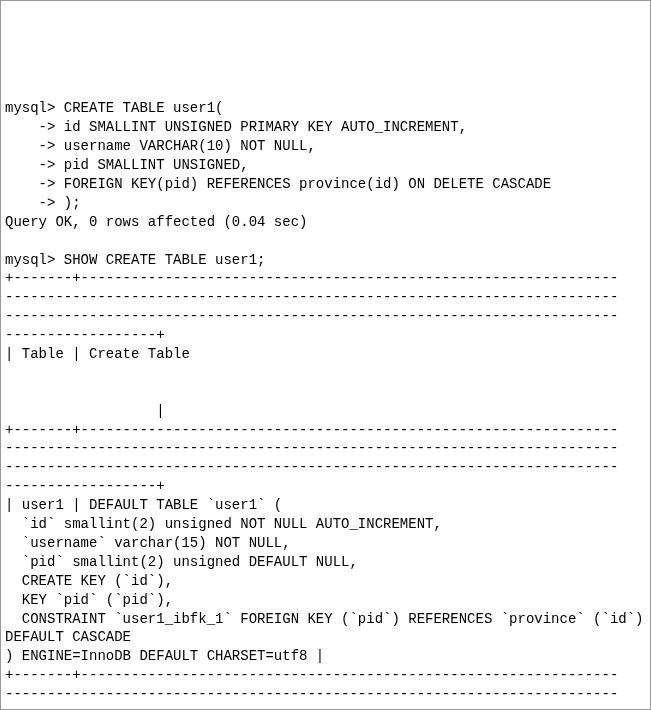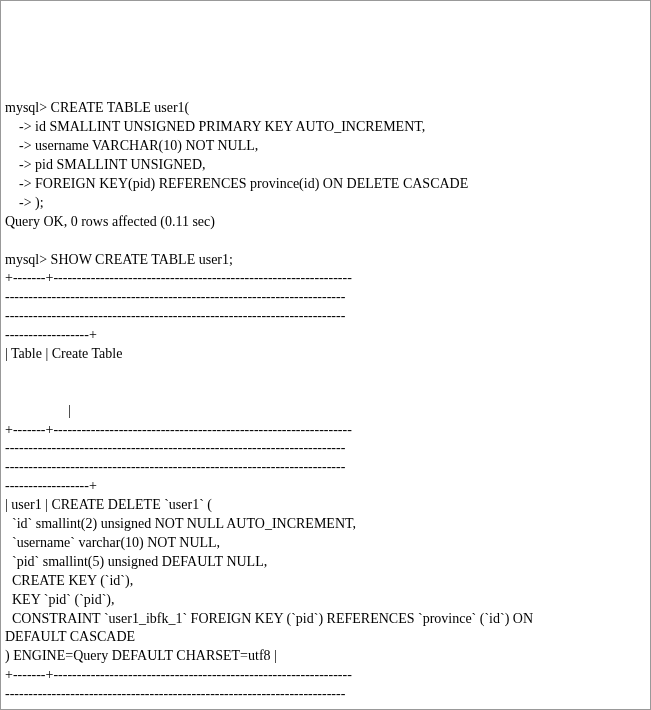--- a/index.html
+++ b/index.html
@@ -1,19 +1,18 @@
 <!DOCTYPE html>
 <html><head>
   <meta charset="utf-8">
   <style>
     * {
       margin: 0;
       padding: 0;
       box-sizing: border-box;
-      font-family: Liberation Serif, serif;
     }
     body {
       font-family: "Courier New", monospace;
       font-size: 14px;
       background: #ffffff;
       color: #000000;
       white-space: pre;
       padding: 4px;
       border: 1px solid #999;
       width: 651px;
@@ -30,44 +29,44 @@
 
 
 
 <div class="terminal-output">
 <span>mysql&gt; CREATE TABLE user1(</span>
 <span>    -&gt; id SMALLINT UNSIGNED PRIMARY KEY AUTO_INCREMENT,</span>
 <span>    -&gt; username VARCHAR(10) NOT NULL,</span>
 <span>    -&gt; pid SMALLINT UNSIGNED,</span>
 <span>    -&gt; FOREIGN KEY(pid) REFERENCES province(id) ON DELETE CASCADE</span>
 <span>    -&gt; );</span>
-<span>Query OK, 0 rows affected (0.11 sec)</span>
+<span>Query OK, 0 rows affected (0.04 sec)</span>
 <span></span>
 <span>mysql&gt; SHOW CREATE TABLE user1;</span>
 <span>+-------+----------------------------------------------------------------</span>
 <span>-------------------------------------------------------------------------</span>
 <span>-------------------------------------------------------------------------</span>
 <span>------------------+</span>
 <span>| Table | Create Table</span>
 <span></span>
 <span></span>
 <span>                  |</span>
 <span>+-------+----------------------------------------------------------------</span>
 <span>-------------------------------------------------------------------------</span>
 <span>-------------------------------------------------------------------------</span>
 <span>------------------+</span>
-<span>| user1 | CREATE DELETE `user1` (</span>
+<span>| user1 | DEFAULT TABLE `user1` (</span>
 <span>  `id` smallint(2) unsigned NOT NULL AUTO_INCREMENT,</span>
-<span>  `username` varchar(10) NOT NULL,</span>
-<span>  `pid` smallint(5) unsigned DEFAULT NULL,</span>
+<span>  `username` varchar(15) NOT NULL,</span>
+<span>  `pid` smallint(2) unsigned DEFAULT NULL,</span>
 <span>  CREATE KEY (`id`),</span>
 <span>  KEY `pid` (`pid`),</span>
 <span>  CONSTRAINT `user1_ibfk_1` FOREIGN KEY (`pid`) REFERENCES `province` (`id`) ON</span>
 <span>DEFAULT CASCADE</span>
-<span>) ENGINE=Query DEFAULT CHARSET=utf8 |</span>
+<span>) ENGINE=InnoDB DEFAULT CHARSET=utf8 |</span>
 <span>+-------+----------------------------------------------------------------</span>
 <span>-------------------------------------------------------------------------</span>
 <span>-------------------------------------------------------------------------</span>
 
 
 </div>
 
 
 
 

